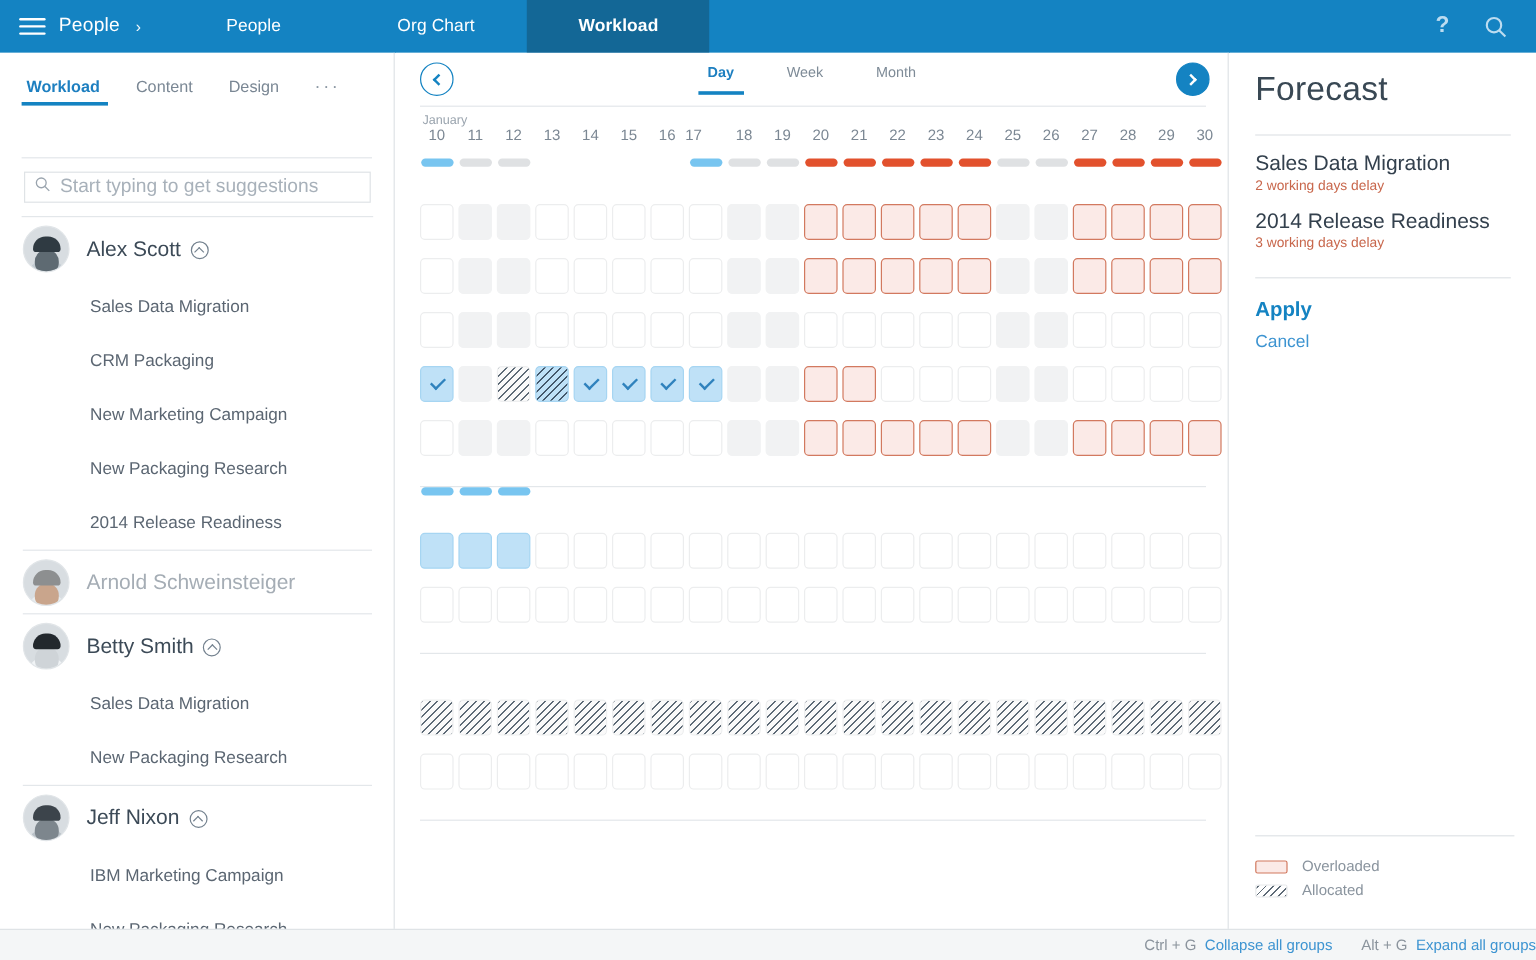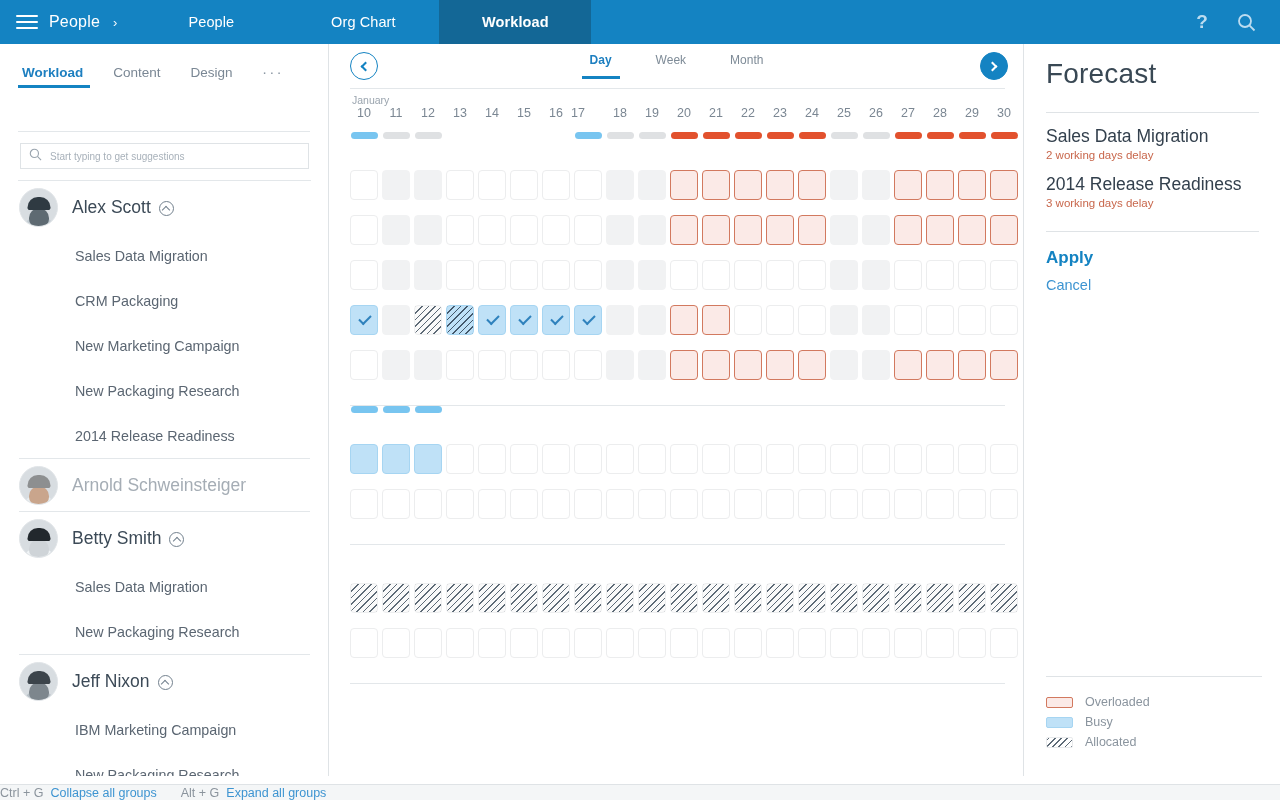--- a/index.html
+++ b/index.html
@@ -65,21 +65,21 @@
   .side-tabs-rule {
     position: absolute; left: 18px; right: 18px; top: 87px; height: 1px; background: #e3e7ea;
   }
 
   .search-wrap { position: absolute; top: 99px; left: 20px; width: 289px; height: 26px; }
   .search-box {
     width: 100%; height: 26px; border: 1px solid #dfe3e6; background: #fff;
     display: flex; align-items: center; padding-left: 8px; gap: 8px;
   }
   .search-box input {
-    border: 0; outline: 0; font-size: 10px; color: #8d98a3;
+    border: 0; outline: 0; font-size: 16px; color: #8d98a3;
     font-family: "Liberation Sans", sans-serif; width: 240px; background: transparent;
   }
   .search-box input::placeholder { color: #a8b1ba; }
   .search-rule { position: absolute; top: 136px; left: 18px; width: 293px; height: 1px; background: #e3e7ea; }
 
   .people-list { position: absolute; top: 137px; left: 0; width: 328px; bottom: 0; overflow: hidden; }
   .person {
     position: relative; height: 52px; display: flex; align-items: center;
     padding-left: 19px; gap: 14px;
   }
@@ -218,23 +218,23 @@
   .sw.weekend { background: #eff0f1; border: 1px solid #eff0f1; }
   .sw.allocated {
     background-color: #ffffff; border: 1px solid #e8eaec;
     background-image: repeating-linear-gradient(-45deg,
       #5e6b77 0, #5e6b77 1.1px, transparent 1.1px, transparent 4.4px);
   }
   .legend-label { font-size: 12.5px; color: #8a949e; }
 
   
   .statusbar {
-    position: absolute; left: 0; bottom: 0; width: 1280px; height: 16px;
+    position: absolute; left: 0; bottom: 0; width: 1280px; height: 26px;
     background: #f4f6f7; border-top: 1px solid #dfe3e6;
-    display: flex; align-items: center; justify-content: flex-start; gap: 7px;
+    display: flex; align-items: center; justify-content: flex-end; gap: 7px;
   }
   .sb-key { font-size: 12.5px; color: #8b949d; }
   .sb-act { font-size: 12.5px; color: #3d94d1; cursor: pointer; }
   .sb-gap { width: 10px; }
 </style>
 </head>
 <body>
 
 <div id="app">
 
@@ -657,24 +657,20 @@
       <div class="rp-cancel">Cancel</div>
     </div>
 
     <div class="legend">
       <div class="legend-rule"></div>
       <div class="legend-row">
         <span class="sw overloaded"></span>
         <span class="legend-label">Overloaded</span>
       </div>
       <div class="legend-row">
-        <span class="sw busy"></span>
-        <span class="legend-label">Busy</span>
-      </div>
-      <div class="legend-row">
         <span class="sw allocated"></span>
         <span class="legend-label">Allocated</span>
       </div>
     </div>
   </div>
 
   <div class="statusbar">
     <span class="sb-key">Ctrl + G</span>
     <span class="sb-act">Collapse all groups</span>
     <span class="sb-gap"></span>

